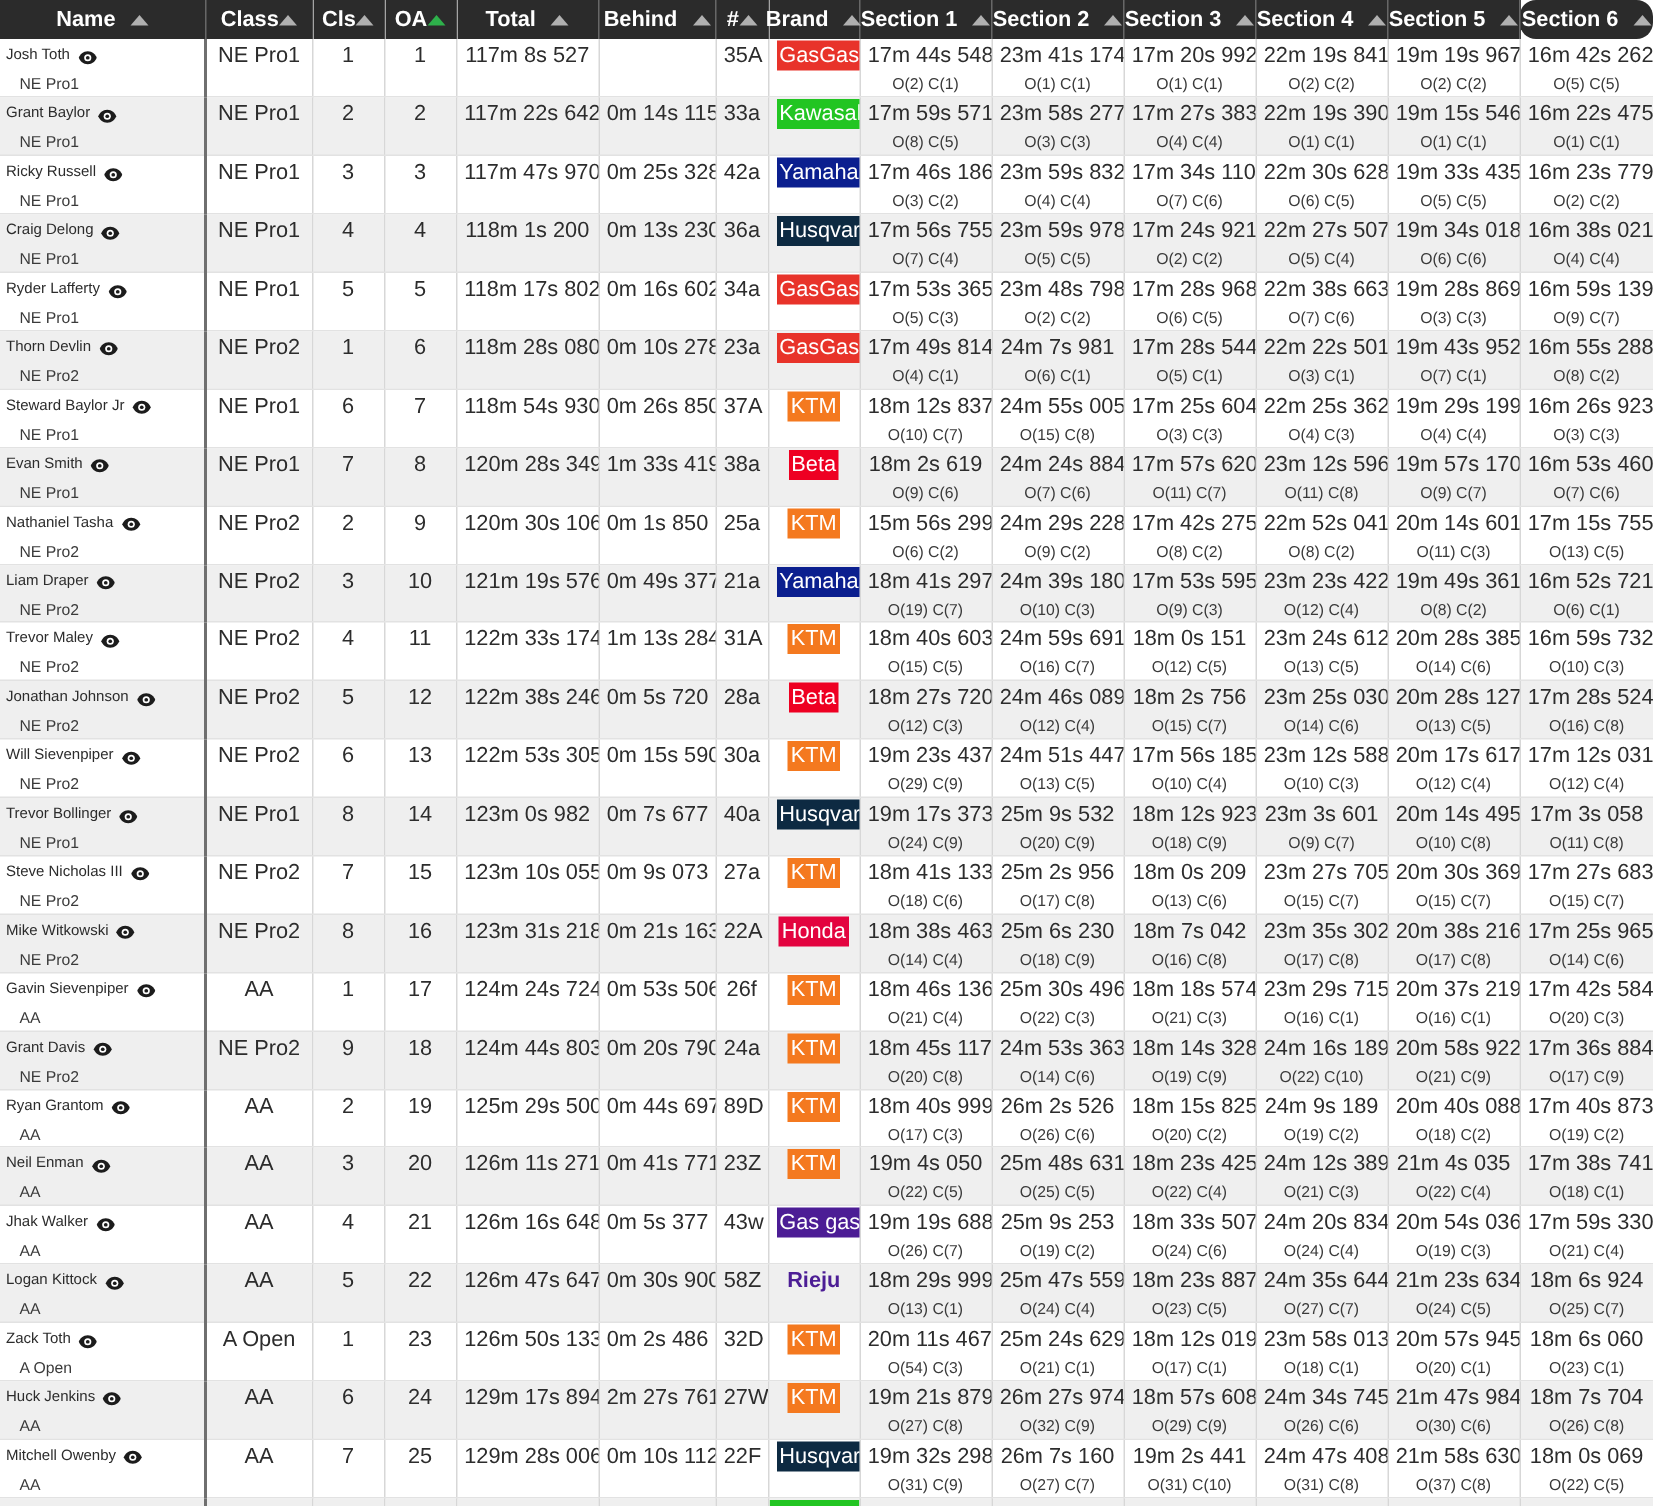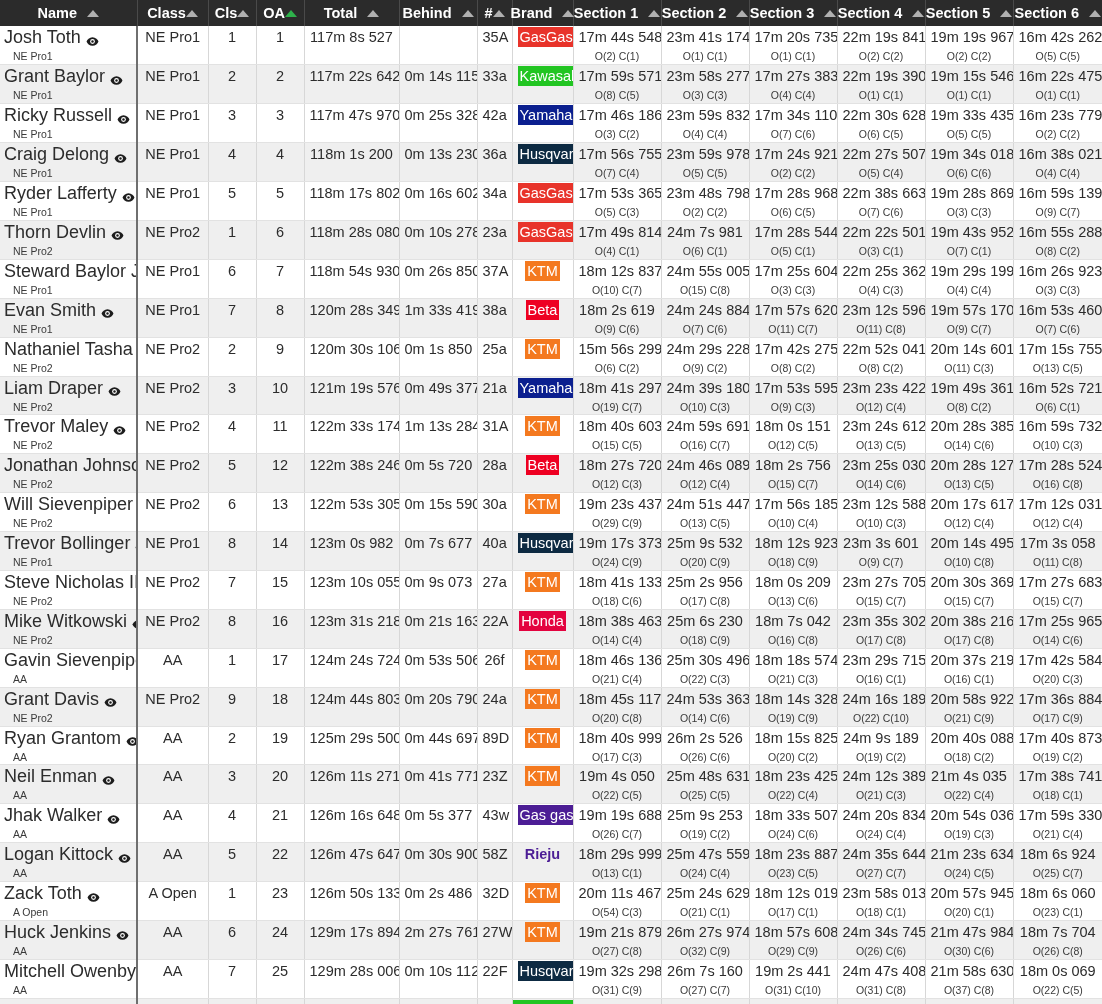--- a/index.html
+++ b/index.html
@@ -26,21 +26,21 @@
     color: #ffffff;
     font-size: 14.5px;
     font-weight: bold;
     height: 26px;
     padding: 0 4px;
     border-right: 1px solid #4a4a4a;
     white-space: nowrap;
     vertical-align: middle;
     position: relative;
   }
-  thead th:last-child { border-right: none; }
+  thead th:last-child { border-right: none; border-radius: 11px; }
   .th-inner {
     display: flex;
     align-items: center;
     justify-content: center;
     gap: 10px;
   }
   .th-inner.tight { gap: 0; }
   .sort-arrow {
     width: 0; height: 0;
     border-left: 6px solid transparent;
@@ -70,21 +70,21 @@
   
   td.name-cell {
     text-align: left;
     padding-left: 4px;
     border-right: 2px solid #6f6f6f;
   }
   .name-line {
     display: flex;
     align-items: center;
     gap: 5px;
-    font-size: 18px;
+    font-size: 10px;
     line-height: 20px;
     padding-top: 1px;
     color: #2c2c2c;
     white-space: nowrap;
   }
   .subclass {
     font-size: 10.5px;
     color: #3a3a3a;
     line-height: 14px;
     padding-left: 9px;
@@ -276,21 +276,21 @@
           <td><span class="badge" style="background: rgb(232, 51, 42);">GasGas</span></td>
           <td>
             <div class="cell-main">17m 44s 548</div>
             <div class="cell-sub">O(2) C(1)</div>
           </td>
           <td>
             <div class="cell-main">23m 41s 174</div>
             <div class="cell-sub">O(1) C(1)</div>
           </td>
           <td>
-            <div class="cell-main">17m 20s 735</div>
+            <div class="cell-main">17m 20s 992</div>
             <div class="cell-sub">O(1) C(1)</div>
           </td>
           <td>
             <div class="cell-main">22m 19s 841</div>
             <div class="cell-sub">O(2) C(2)</div>
           </td>
           <td>
             <div class="cell-main">19m 19s 967</div>
             <div class="cell-sub">O(2) C(2)</div>
           </td>

